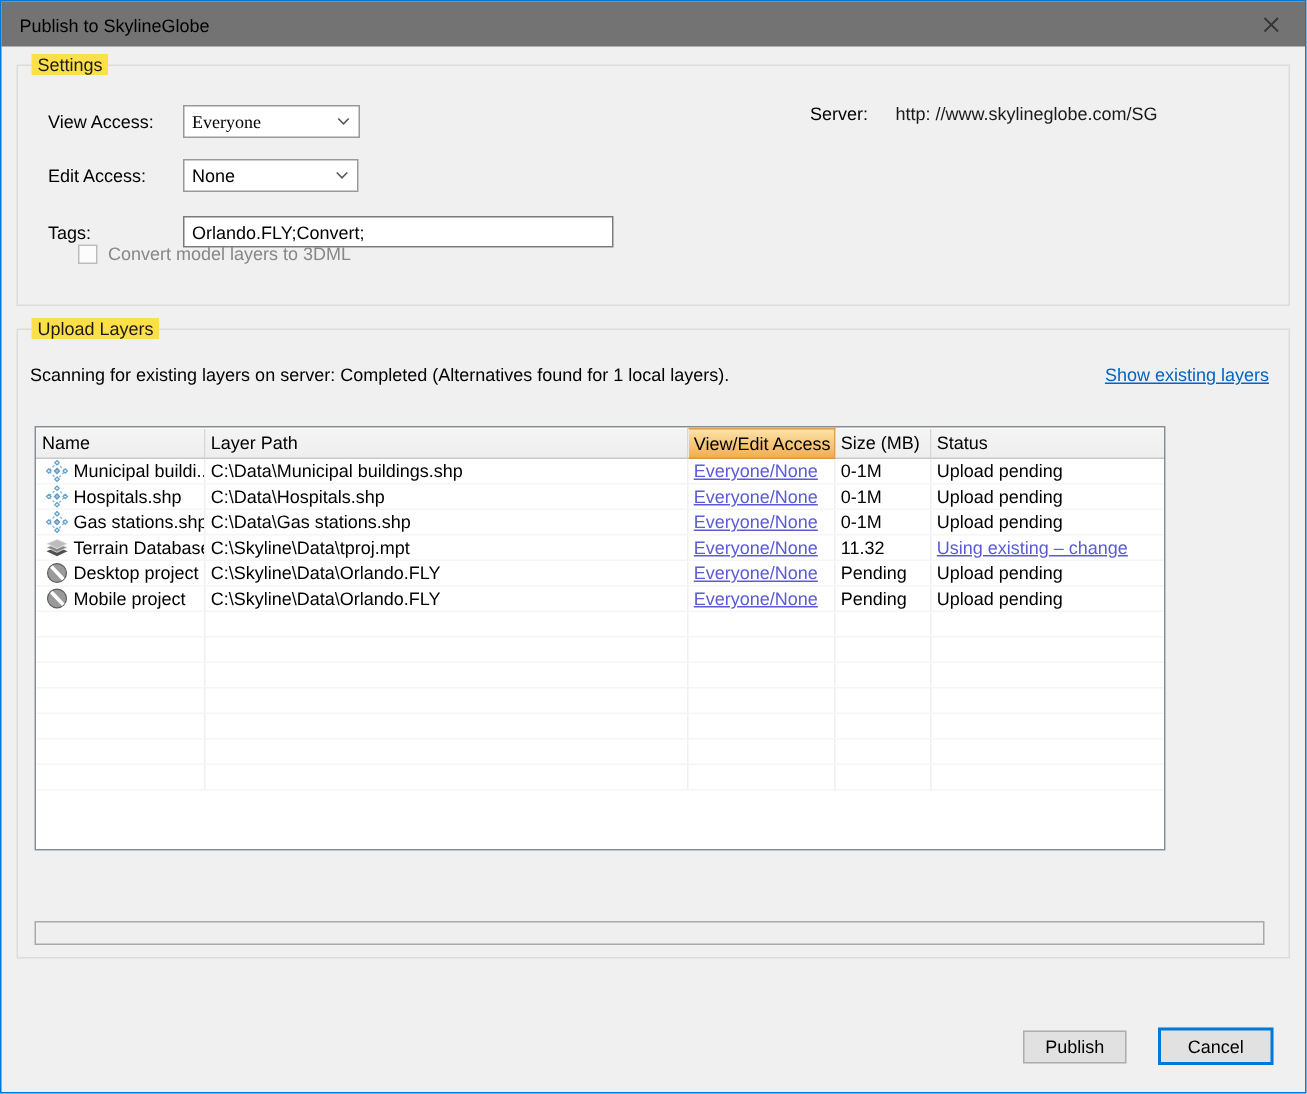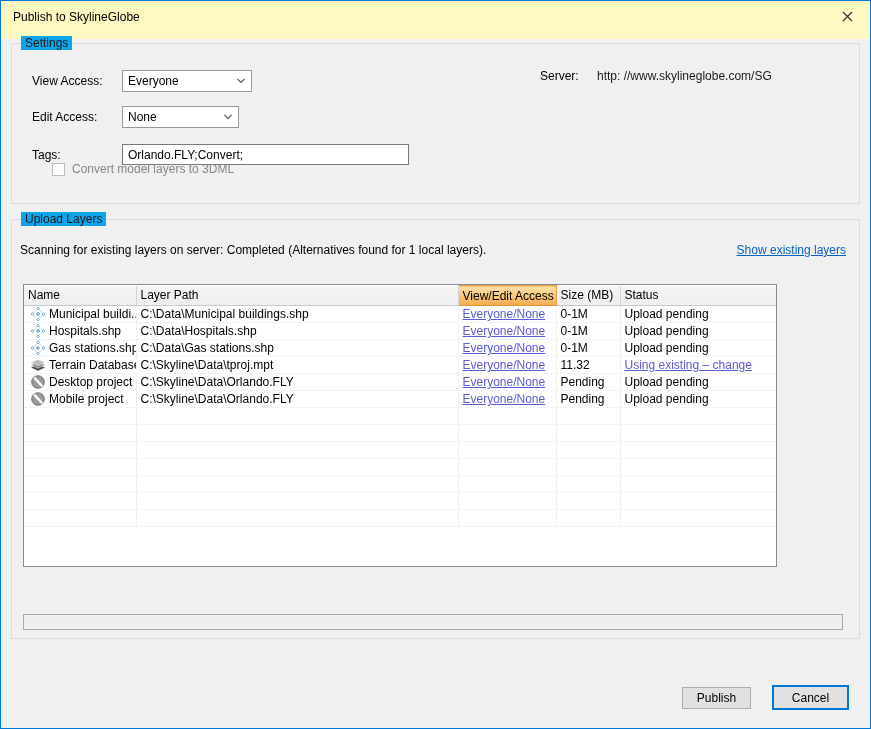--- a/index.html
+++ b/index.html
@@ -3,26 +3,26 @@
 <meta charset="utf-8">
 <style>
   * { margin:0; padding:0; box-sizing:border-box; }
   html,body { width:871px; height:729px; }
   body {
     font-family:"Liberation Sans","DejaVu Sans",sans-serif;
     font-size:12px; color:#000; background:#f0f0f0;
     border:1px solid #0078d7; position:relative; overflow:hidden;
   }
   
-  .titlebar { position:absolute; top:0; left:0; right:0; height:38px; background:#fef9c3; }
+  .titlebar { position:absolute; top:0; left:0; right:0; height:30px; background:#737373; }
   .titlebar .title { position:absolute; left:12px; top:9px; font-size:12px; color:#000; }
   .close-btn { position:absolute; right:0; top:0; width:45px; height:31px; display:flex; align-items:center; justify-content:center; font-size:14px; color:#333; cursor:pointer; }
   
   .groupbox { position:absolute; border:1px solid #dcdcdc; background:#f0f0f0; }
-  .groupbox > .legend { position:absolute; top:-8px; left:9px; background:#0ea5e9; padding:0 4px; font-size:12px; color:#1b1b1b; }
+  .groupbox > .legend { position:absolute; top:-8px; left:9px; background:#fde047; padding:0 4px; font-size:12px; color:#1b1b1b; }
   .gb-settings { left:10px; top:42px; width:849px; height:161px; }
   .gb-upload   { left:10px; top:218px; width:849px; height:420px; }
   
   .fld-label { position:absolute; font-size:12px; color:#000; }
   .combo {
     position:absolute; height:22px; background:#fff; border:1px solid #999;
     display:flex; align-items:center; padding-left:5px; font-size:12px; cursor:default;
   }
   .combo .chev { position:absolute; right:6px; top:6px; width:8px; height:8px; }
   .chev svg { display:block; }
@@ -79,21 +79,21 @@
     <svg width="11" height="11" viewBox="0 0 11 11">
         <path d="M1 1 L10 10 M10 1 L1 10" stroke="#333" stroke-width="1.2"></path>
       </svg>
   </div>
 </div>
 
 <div class="groupbox gb-settings">
   <span class="legend">Settings</span>
 
   <span class="fld-label" style="left:20px; top:30px;">View Access:</span>
-  <div class="combo" style="left:110px; top:26px; width:130px;">
+  <div class="combo" style="left:110px; top:26px; width:118px;font-family:Liberation Serif, serif;">
     <span>Everyone</span>
     <span class="chev">
         <svg width="8" height="8" viewBox="0 0 8 8">
           <path d="M0.5 2 L4 5.5 L7.5 2" fill="none" stroke="#5a5a5a" stroke-width="1.1"></path>
         </svg>
       </span>
   </div>
 
   <span class="fld-label" style="left:20px; top:66px;">Edit Access:</span>
   <div class="combo" style="left:110px; top:62px; width:117px;">

